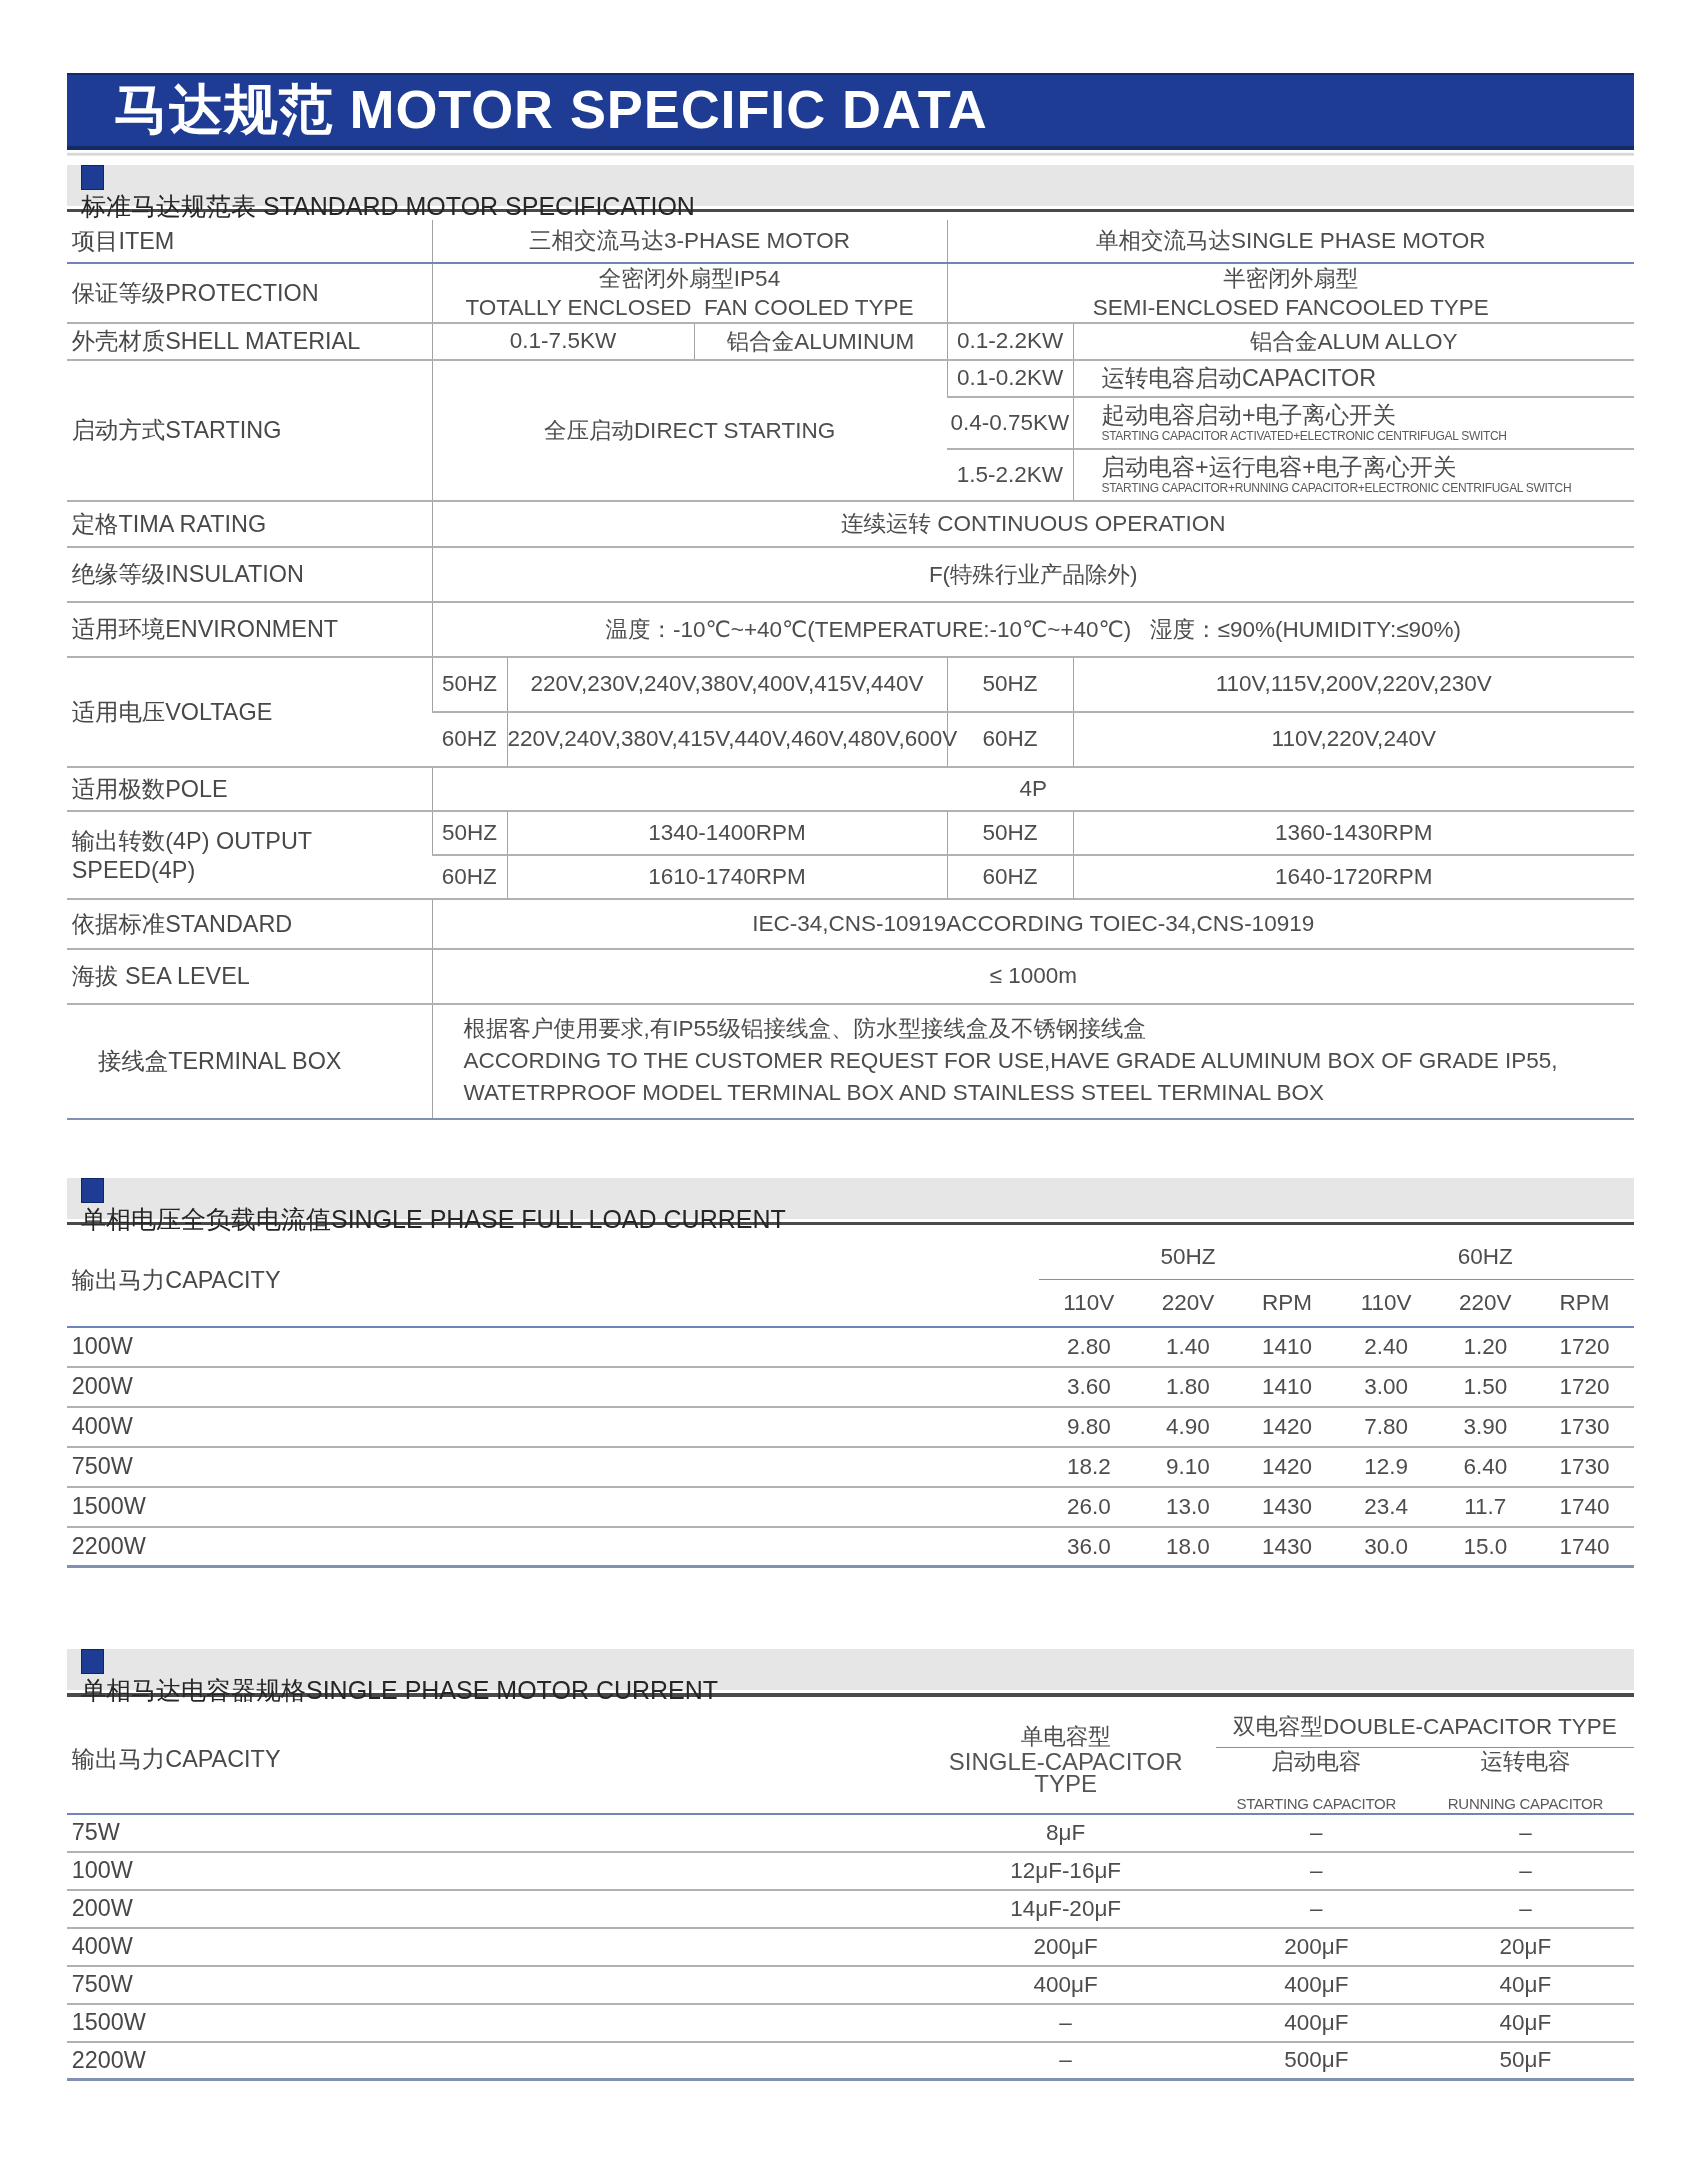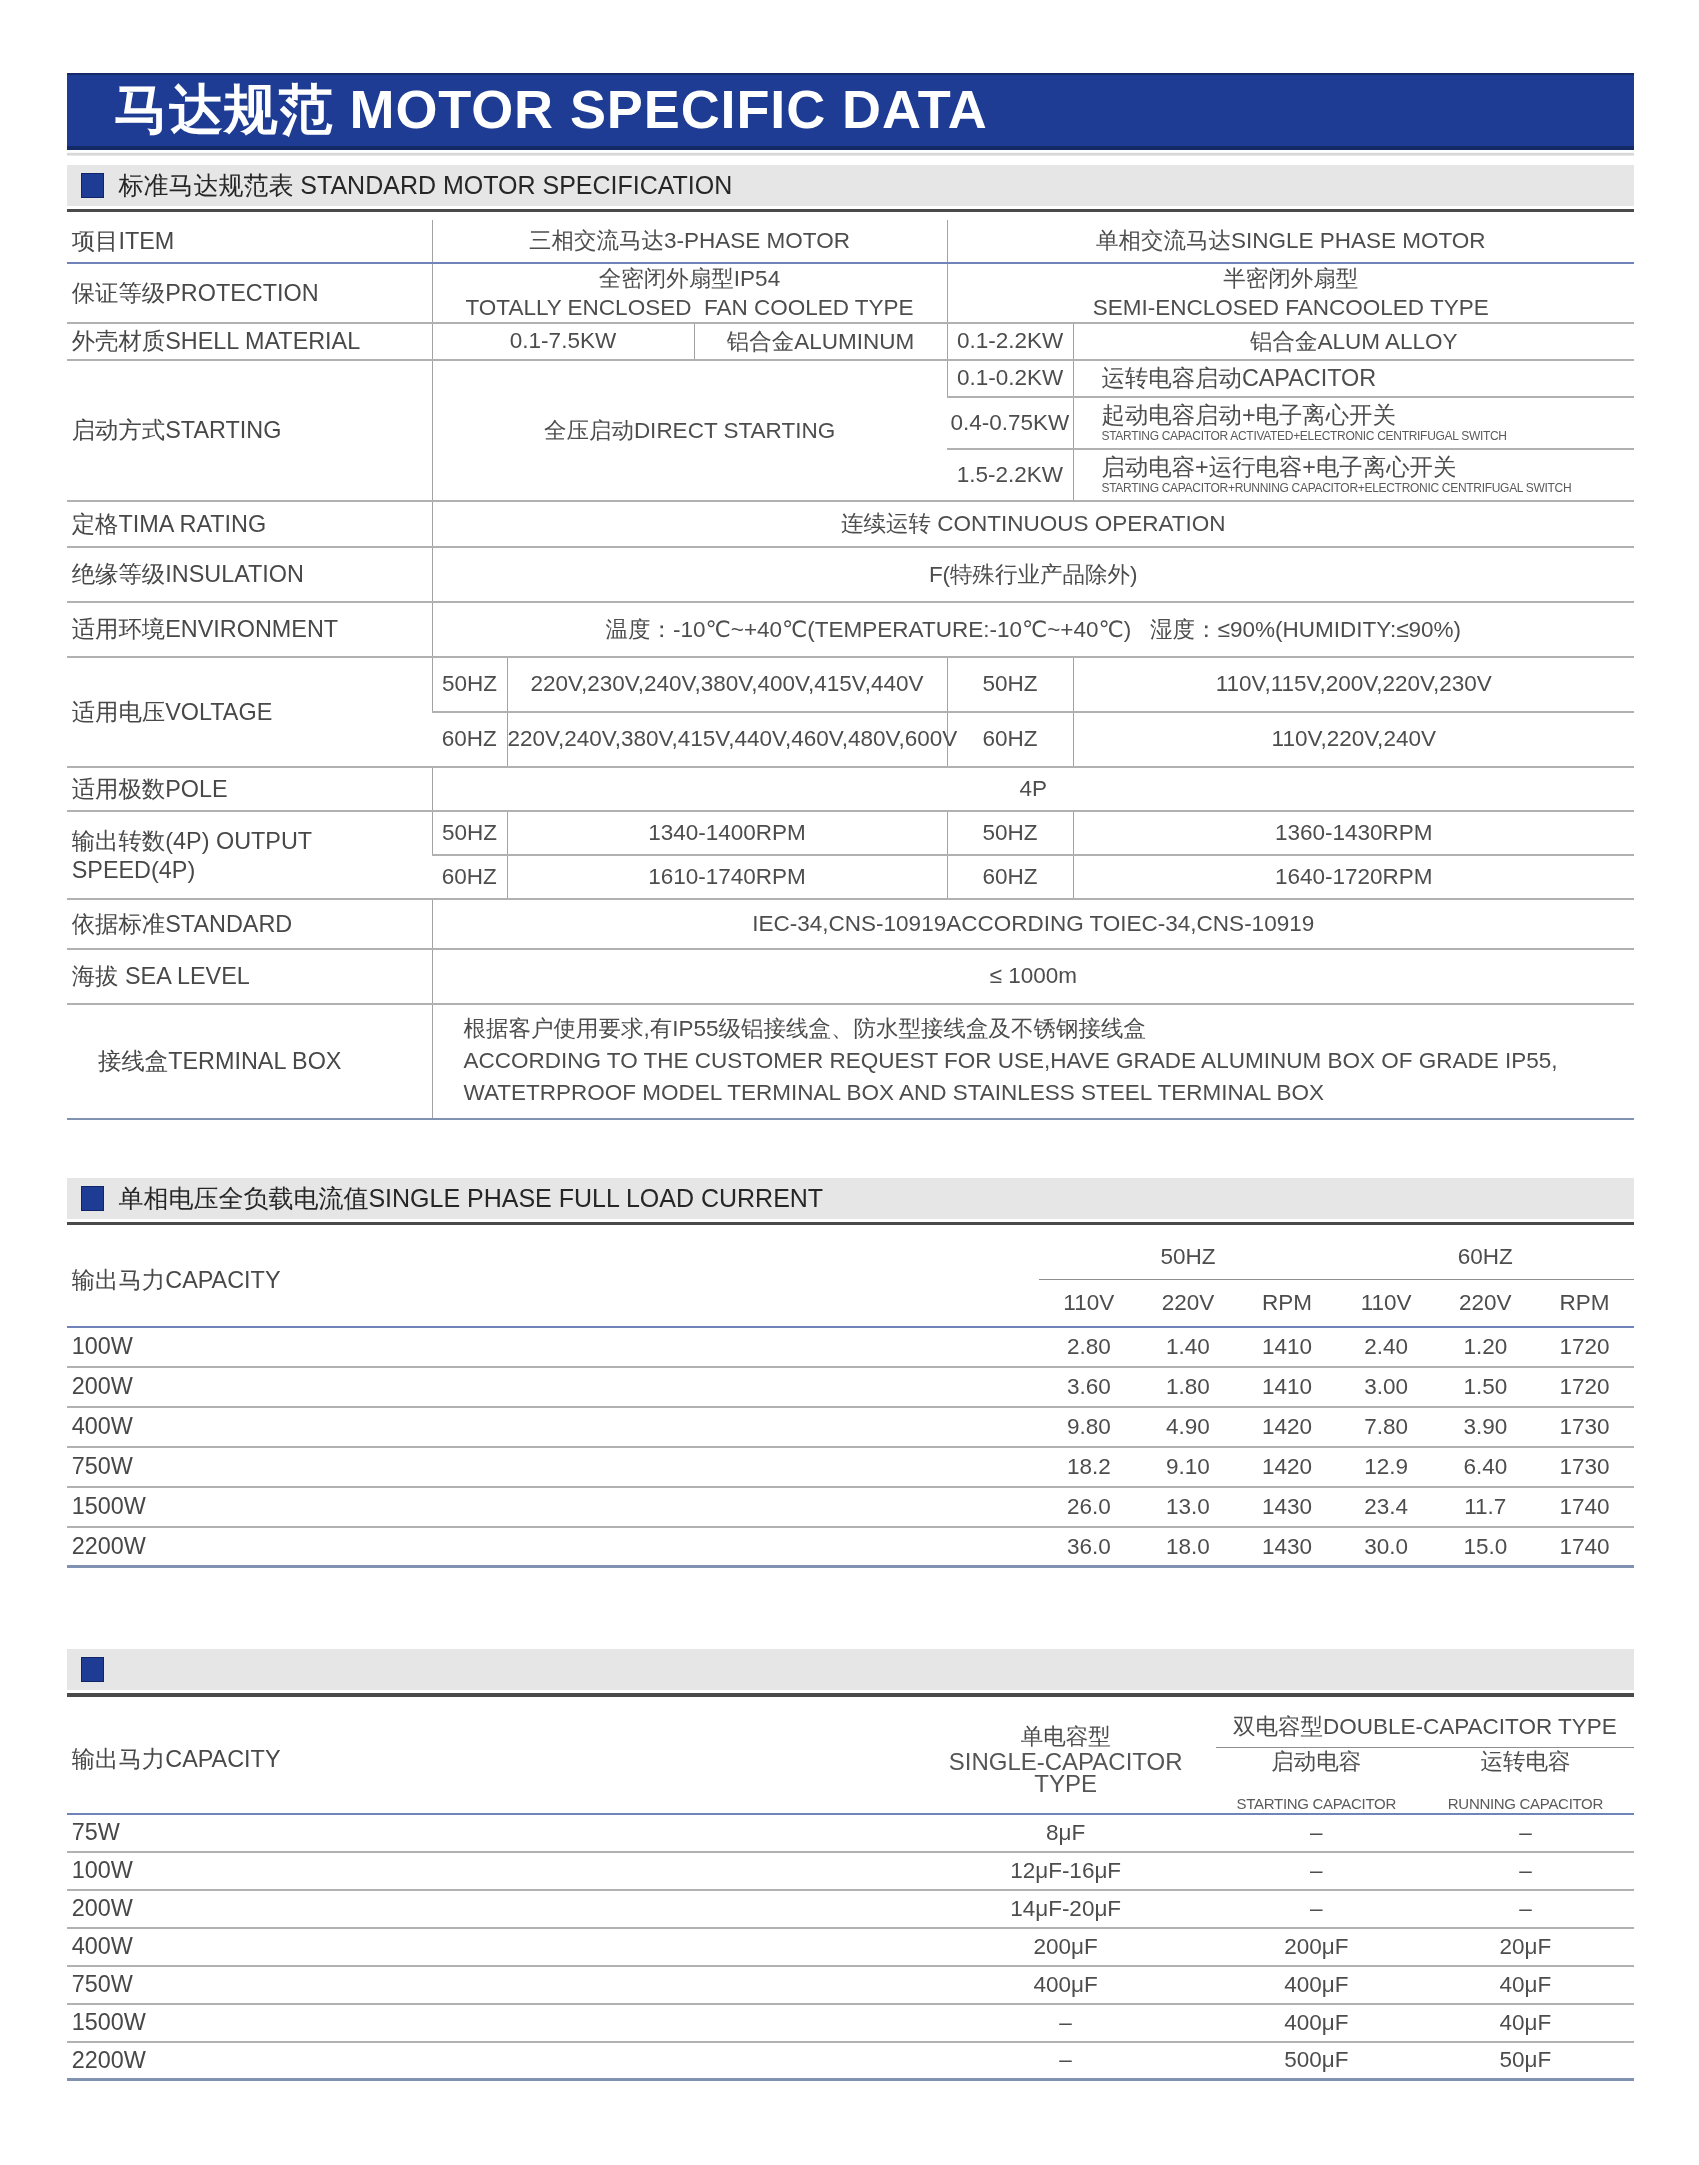--- a/index.html
+++ b/index.html
@@ -11,22 +11,22 @@
   .title-bar {
     height: 77px; background: #1e3c94;
     border-top: 2.8px solid #15296b; border-bottom: 4.7px solid #142a66;
     display: flex; align-items: center; padding-left: 47px;
     box-shadow: 0 2.8px 0 #ffffff, 0 5.6px 0 #d8d8d8;
   }
   .title-text { color: #ffffff; font-size: 54px; font-weight: bold; letter-spacing: 0.9px; }
 
   
   .section-bar {
-    height: 41px; background: #e6e6e6; display: flex; align-items: center;
-    padding-left: 14px; font-size: 25px; color: #262626;
+    height: 41px; background: #e6e6e6; display: flex; align-items: flex-start;
+    padding-left: 14px; font-size: 25px; color: #262626; flex-direction: column;
   }
   .section-bar .sq { width: 23.4px; height: 25px; background: #1e3c94; border: 0.9px solid #10246a; margin-right: 14px; flex: none; }
   .section-rule { height: 3.7px; background: #4a4a4a; margin-top: 2.8px; }
   .s1 { margin-top: 15px; }
   .s2 { margin-top: 58px; }
   .s3 { margin-top: 81px; }
 
   
   table { border-collapse: collapse; table-layout: fixed; width: 1567px; }
   td { vertical-align: middle; text-align: center; font-size: 22.5px; color: #4d4d4d; }
@@ -279,20 +279,21 @@
       <td>1430</td>
       <td>30.0</td>
       <td>15.0</td>
       <td>1740</td>
     </tr>
   </tbody>
     </table>
 
   <div class="section-bar s3">
     <span class="sq"></span>
+    <span>单相马达电容器规格SINGLE PHASE MOTOR CURRENT</span>
   </div>
   <div class="section-rule"></div>
 
   <table class="cap3">
     <colgroup>
       <col style="width:848px">
         <col style="width:300px">
         <col style="width:201px">
         <col style="width:217px">
     </colgroup>

